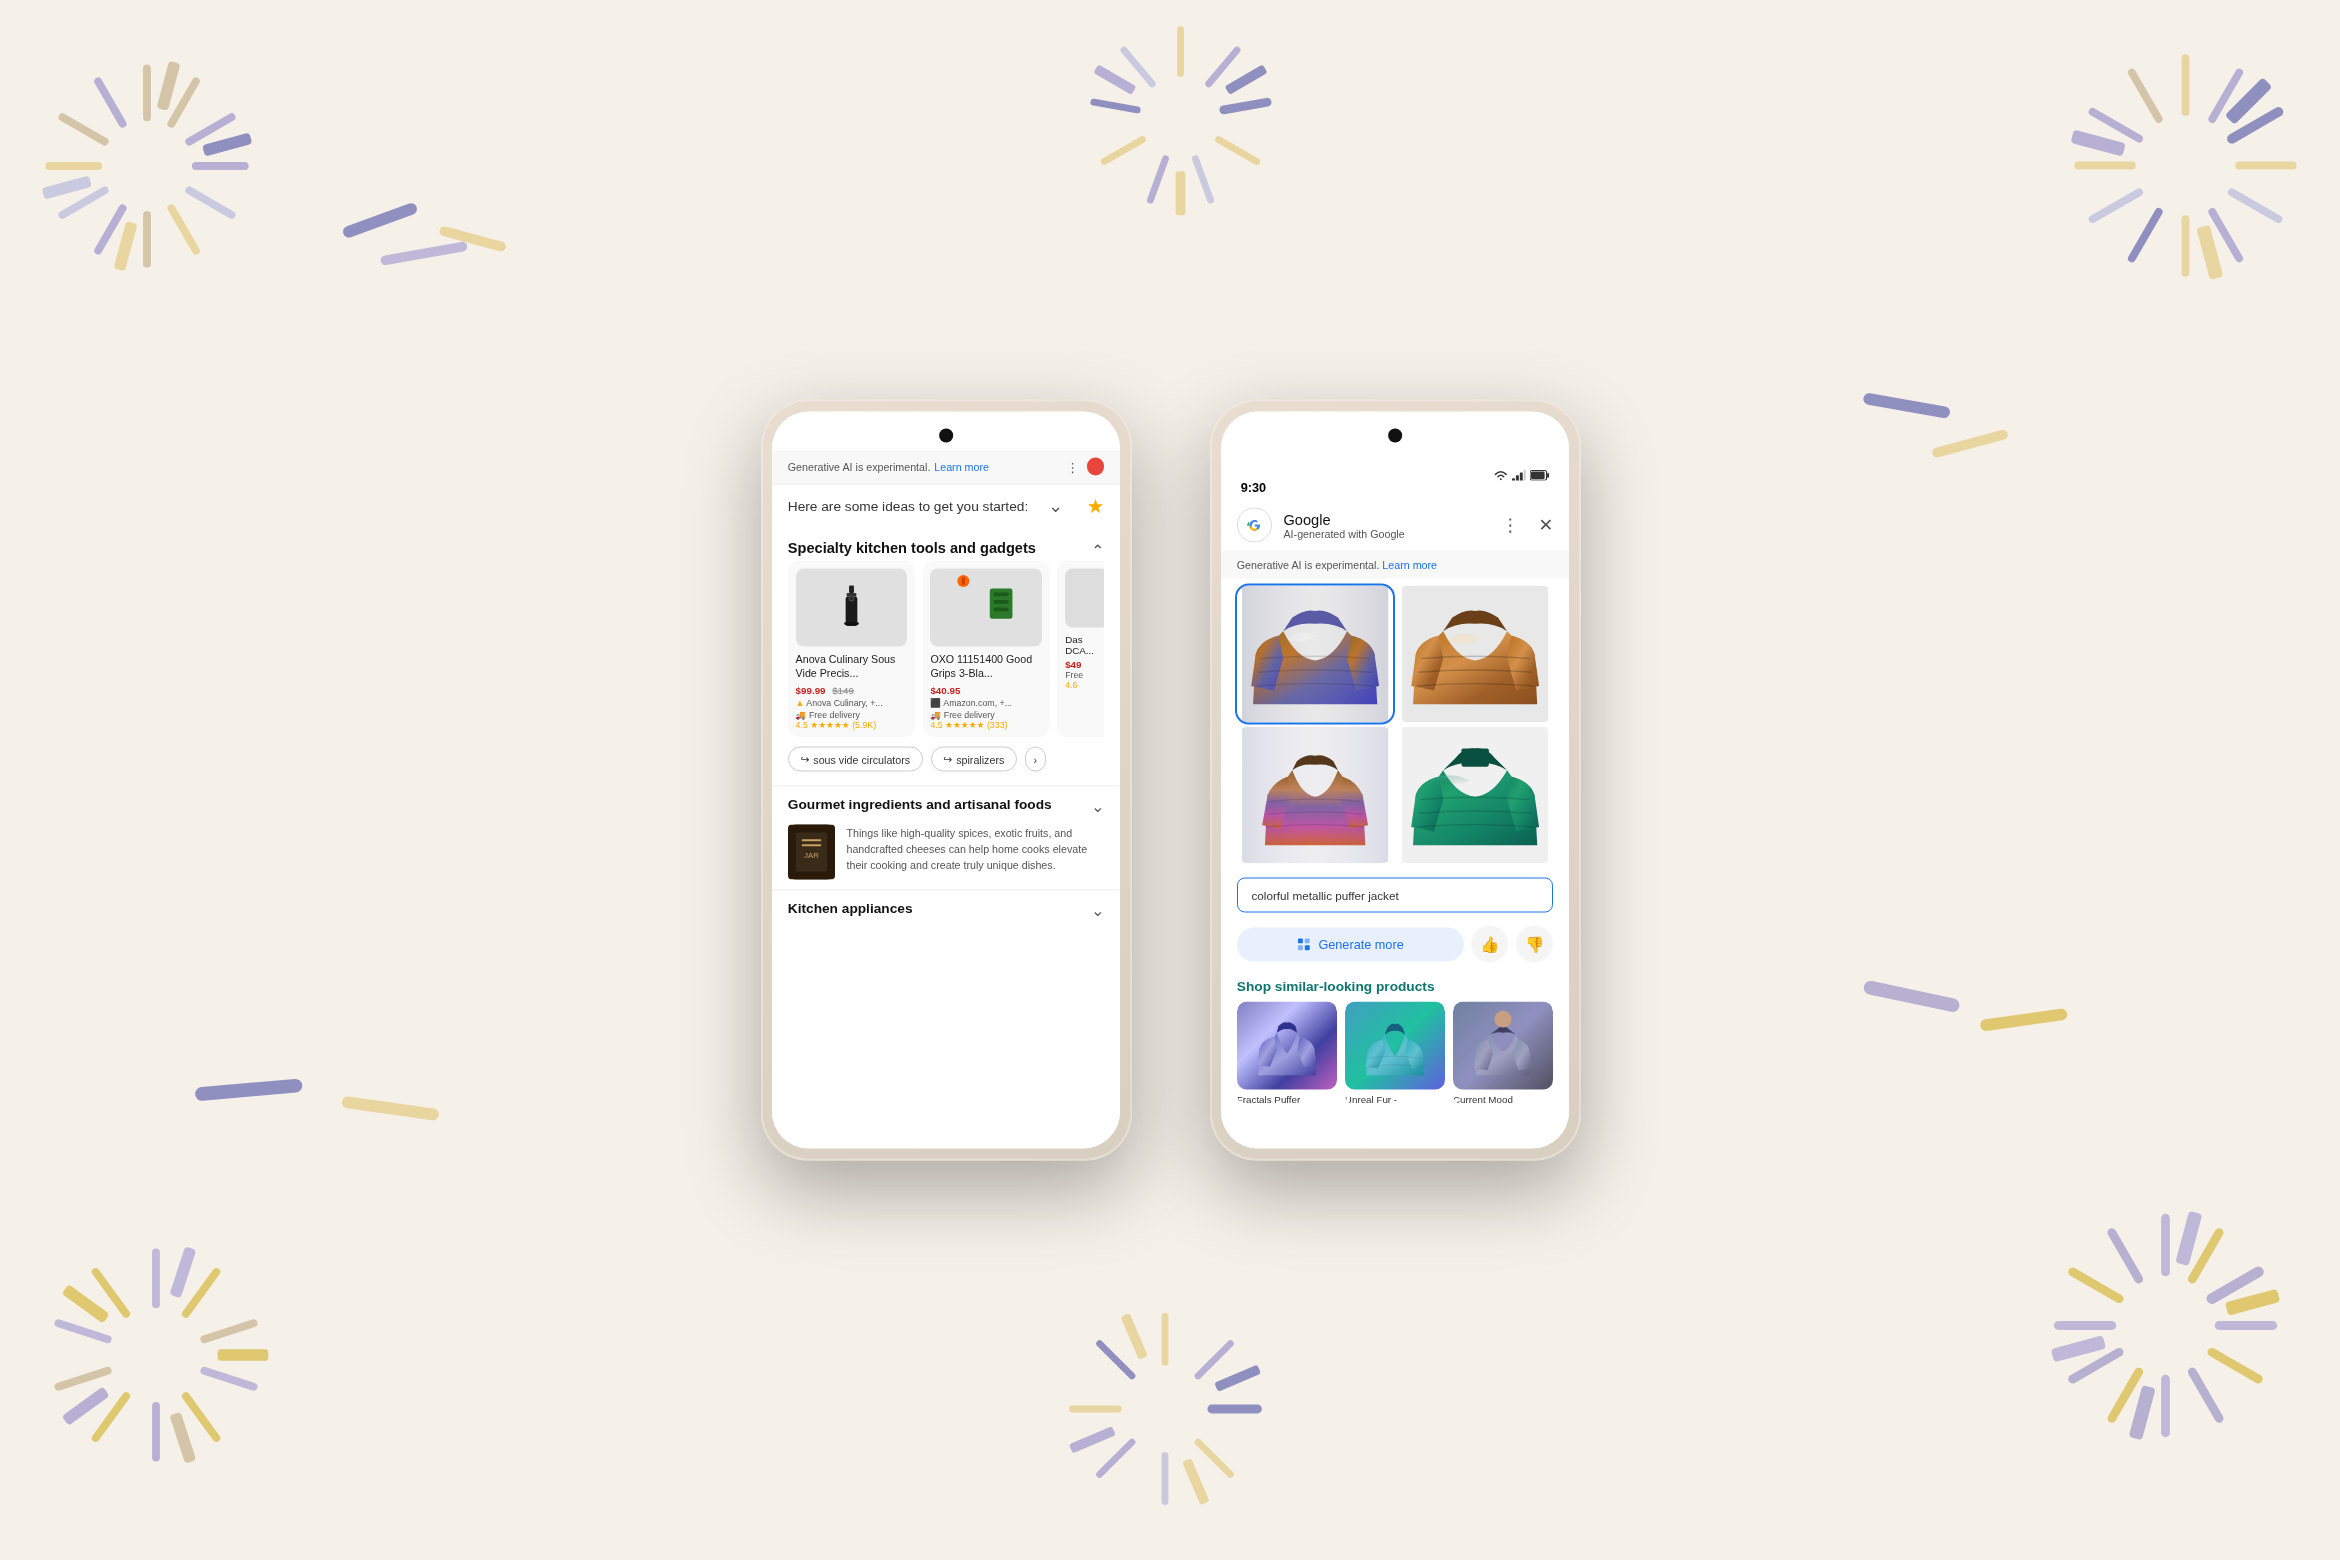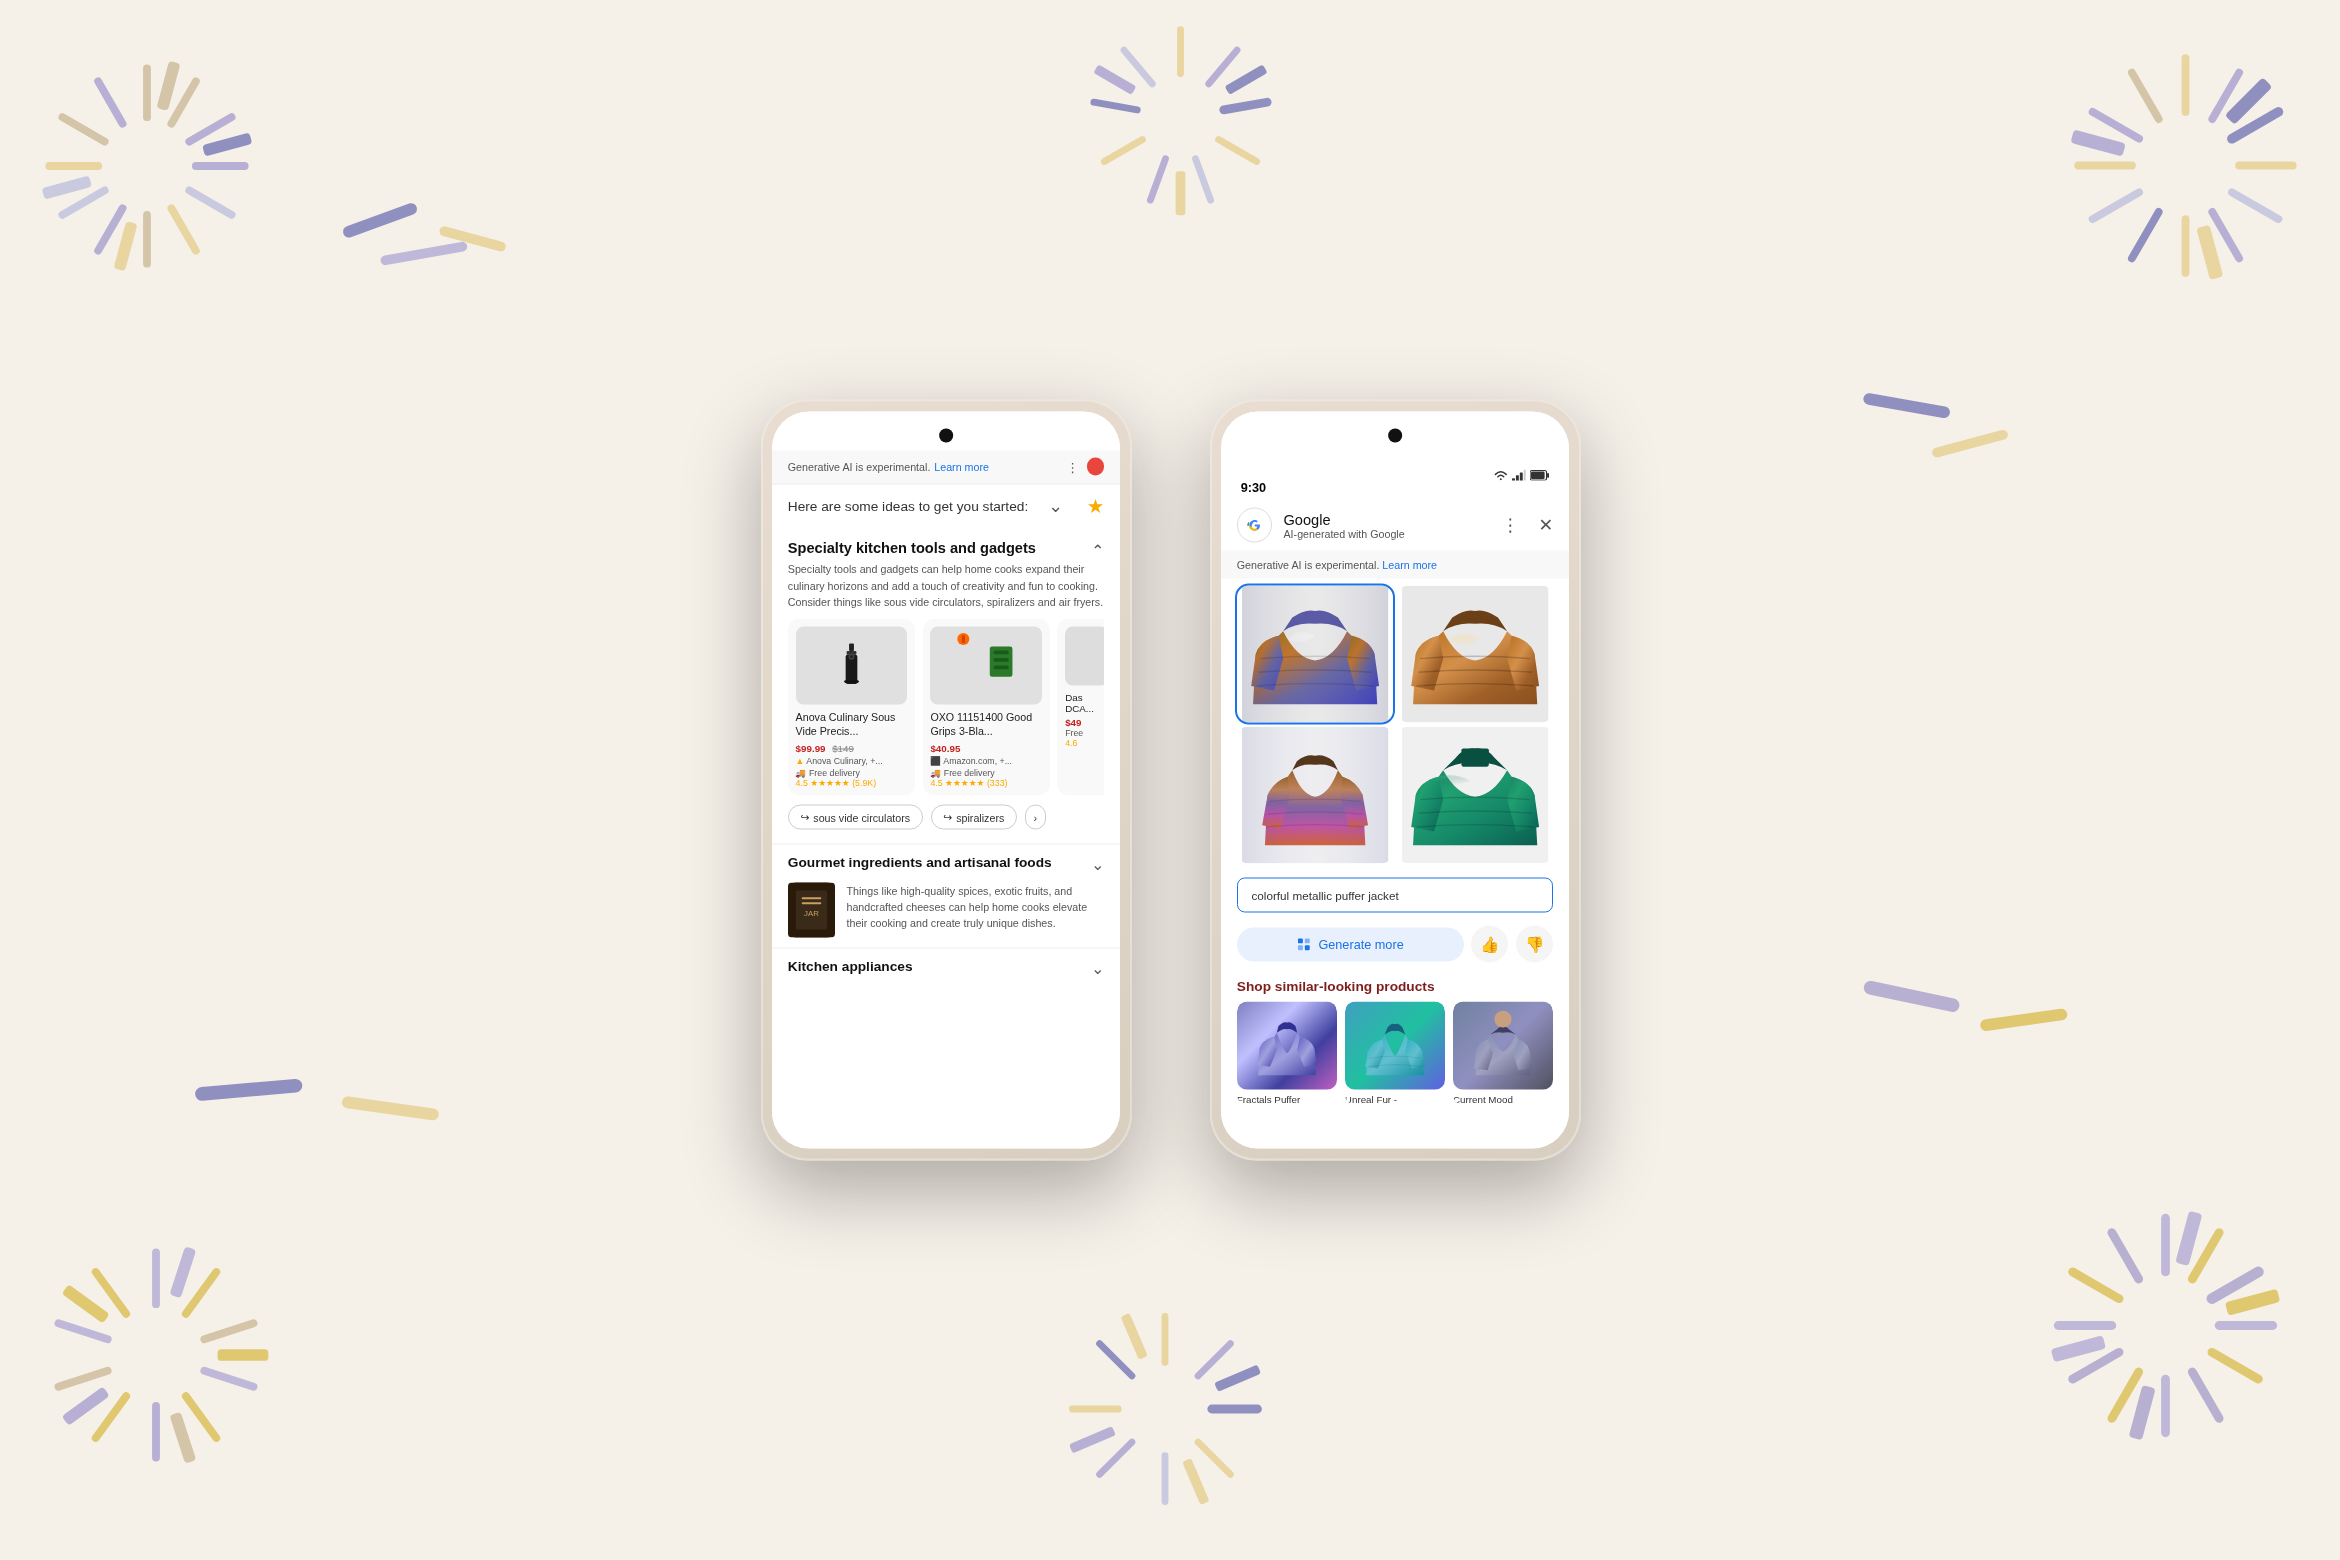--- a/index.html
+++ b/index.html
@@ -345,21 +345,21 @@
     }
 
     
     .shop-section {
       padding: 7.8px 15.6px;
     }
 
     .shop-title {
       font-size: 13.7px;
       font-weight: 600;
-      color: #7f1d1d;
+      color: #0f766e;
       margin-bottom: 7.8px;
     }
 
     .shop-products {
       display: flex;
       gap: 7.8px;
     }
 
     .shop-card {
       flex: 1;
@@ -571,21 +571,20 @@
           <span style="font-size:13.7px;font-weight:500;color:#333;">Here are some ideas to get you started:</span>
           <span style="font-size:17.6px;color:#555;">⌄</span>
           <span style="font-size:19.5px;color:#f9ab00;margin-left:3.9px;">★</span>
         </div>
 
         <div class="section-block" style="padding: 0 15.6px; margin-top: 18px;">
           <div style="display:flex;justify-content:space-between;align-items:center;">
             <div class="section-title">Specialty kitchen tools and gadgets</div>
             <span style="font-size:15.6px;color:#555;">⌃</span>
           </div>
-          <div class="section-desc">Specialty tools and gadgets can help home cooks expand their culinary horizons and add a touch of creativity and fun to cooking. Consider things like sous vide circulators, spiralizers and air fryers.</div>
 
           <div class="products-row">
 
             <div class="product-card">
               <div class="product-img">
                 <svg viewBox="0 0 80 100" width="39" height="68">
                   <rect x="35" y="5" width="10" height="15" fill="#222" rx="2"></rect>
                   <rect x="30" y="20" width="20" height="8" fill="#333" rx="2"></rect>
                   <rect x="28" y="28" width="24" height="60" fill="#1a1a1a" rx="4"></rect>
                   <circle cx="40" cy="32" r="6" fill="#444"></circle>

